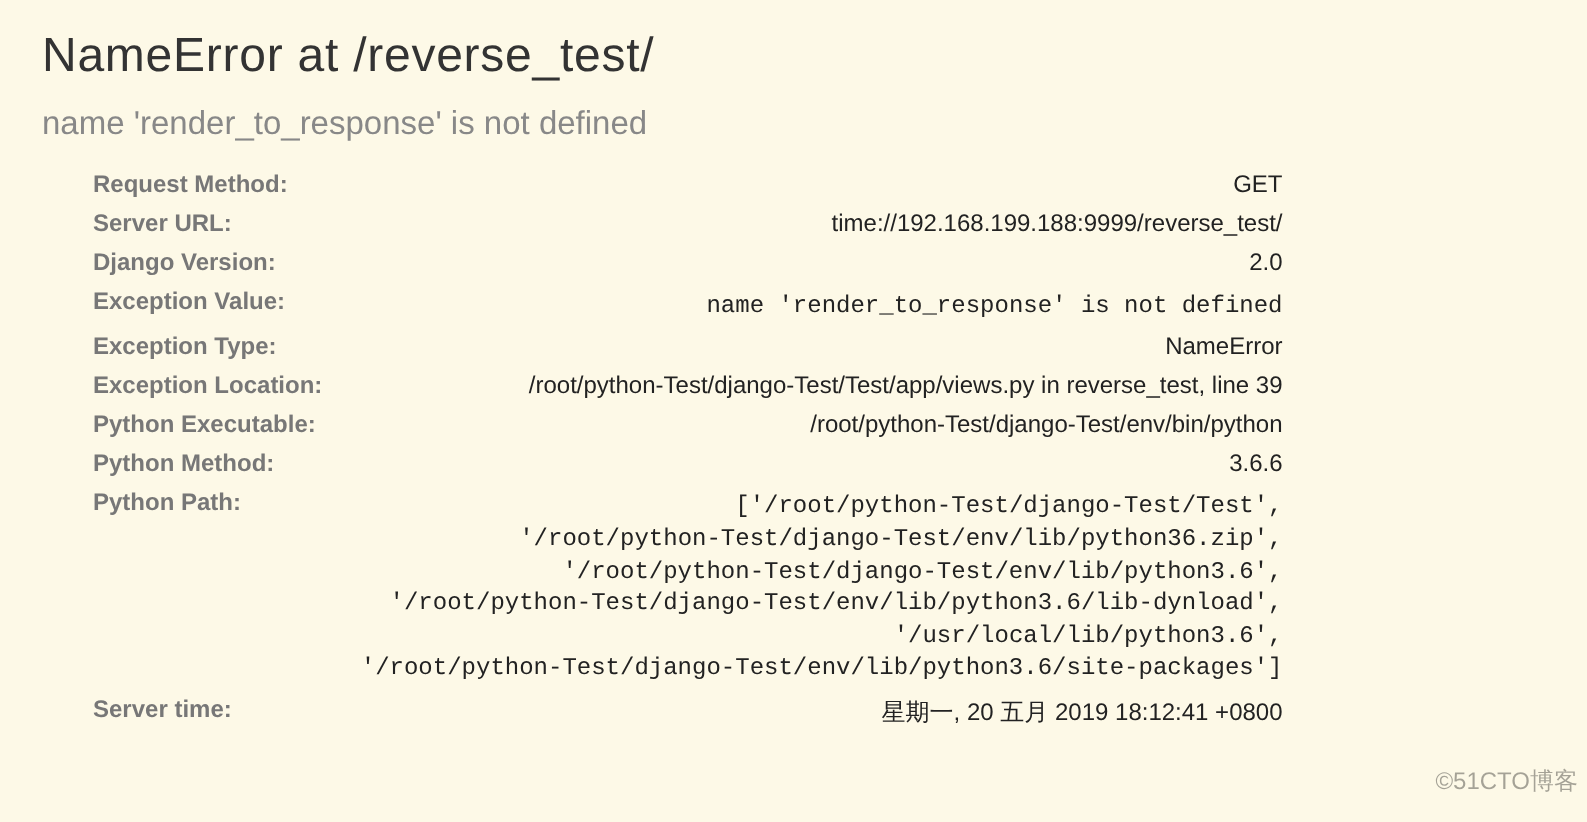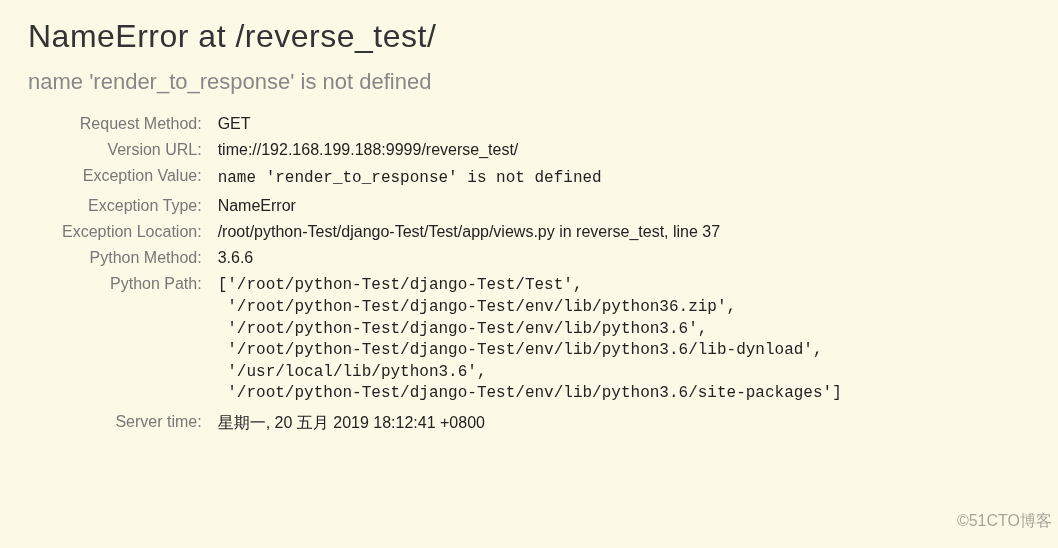--- a/index.html
+++ b/index.html
@@ -30,30 +30,30 @@
       color: #888;
       margin-top: 14px;
       margin-bottom: 16px;
       font-weight: normal;
     }
     table.meta {
       border-collapse: collapse;
       margin-left: 34px;
     }
     table.meta th {
-      text-align: right;
+      text-align: left;
       color: #777;
-      font-weight: normal;
+      font-weight: bold;
       font-size: 16px;
       padding: 4px 10px 4px 0;
       vertical-align: top;
       white-space: nowrap;
     }
     table.meta td {
-      text-align: left;
+      text-align: right;
       font-size: 16px;
       color: #222;
       padding: 4px 0 4px 6px;
       vertical-align: top;
     }
     .code {
       font-family: "Consolas", "Courier New", monospace;
       font-size: 13px;
       color: #333;
       line-height: 1.4;
@@ -82,34 +82,42 @@
   <h1>NameError at /reverse_test/</h1>
   <div class="exception-msg">name 'render_to_response' is not defined</div>
 
   <table class="meta">
     <tbody>
         <tr>
       <th>Request Method:</th>
       <td>GET</td>
     </tr>
     <tr>
-      <th>Version URL:</th>
+      <th>Server URL:</th>
       <td>time://192.168.199.188:9999/reverse_test/</td>
+    </tr>
+    <tr>
+      <th>Django Version:</th>
+      <td>2.0</td>
     </tr>
     <tr>
       <th>Exception Value:</th>
       <td class="code">name 'render_to_response' is not defined</td>
     </tr>
     <tr>
       <th>Exception Type:</th>
       <td>NameError</td>
     </tr>
     <tr>
       <th>Exception Location:</th>
-      <td>/root/python-Test/django-Test/Test/app/views.py in reverse_test, line 37</td>
+      <td>/root/python-Test/django-Test/Test/app/views.py in reverse_test, line 39</td>
+    </tr>
+    <tr>
+      <th>Python Executable:</th>
+      <td>/root/python-Test/django-Test/env/bin/python</td>
     </tr>
     <tr>
       <th>Python Method:</th>
       <td>3.6.6</td>
     </tr>
     <tr>
       <th>Python Path:</th>
       <td class="pre">['/root/python-Test/django-Test/Test',
  '/root/python-Test/django-Test/env/lib/python36.zip',
  '/root/python-Test/django-Test/env/lib/python3.6',

